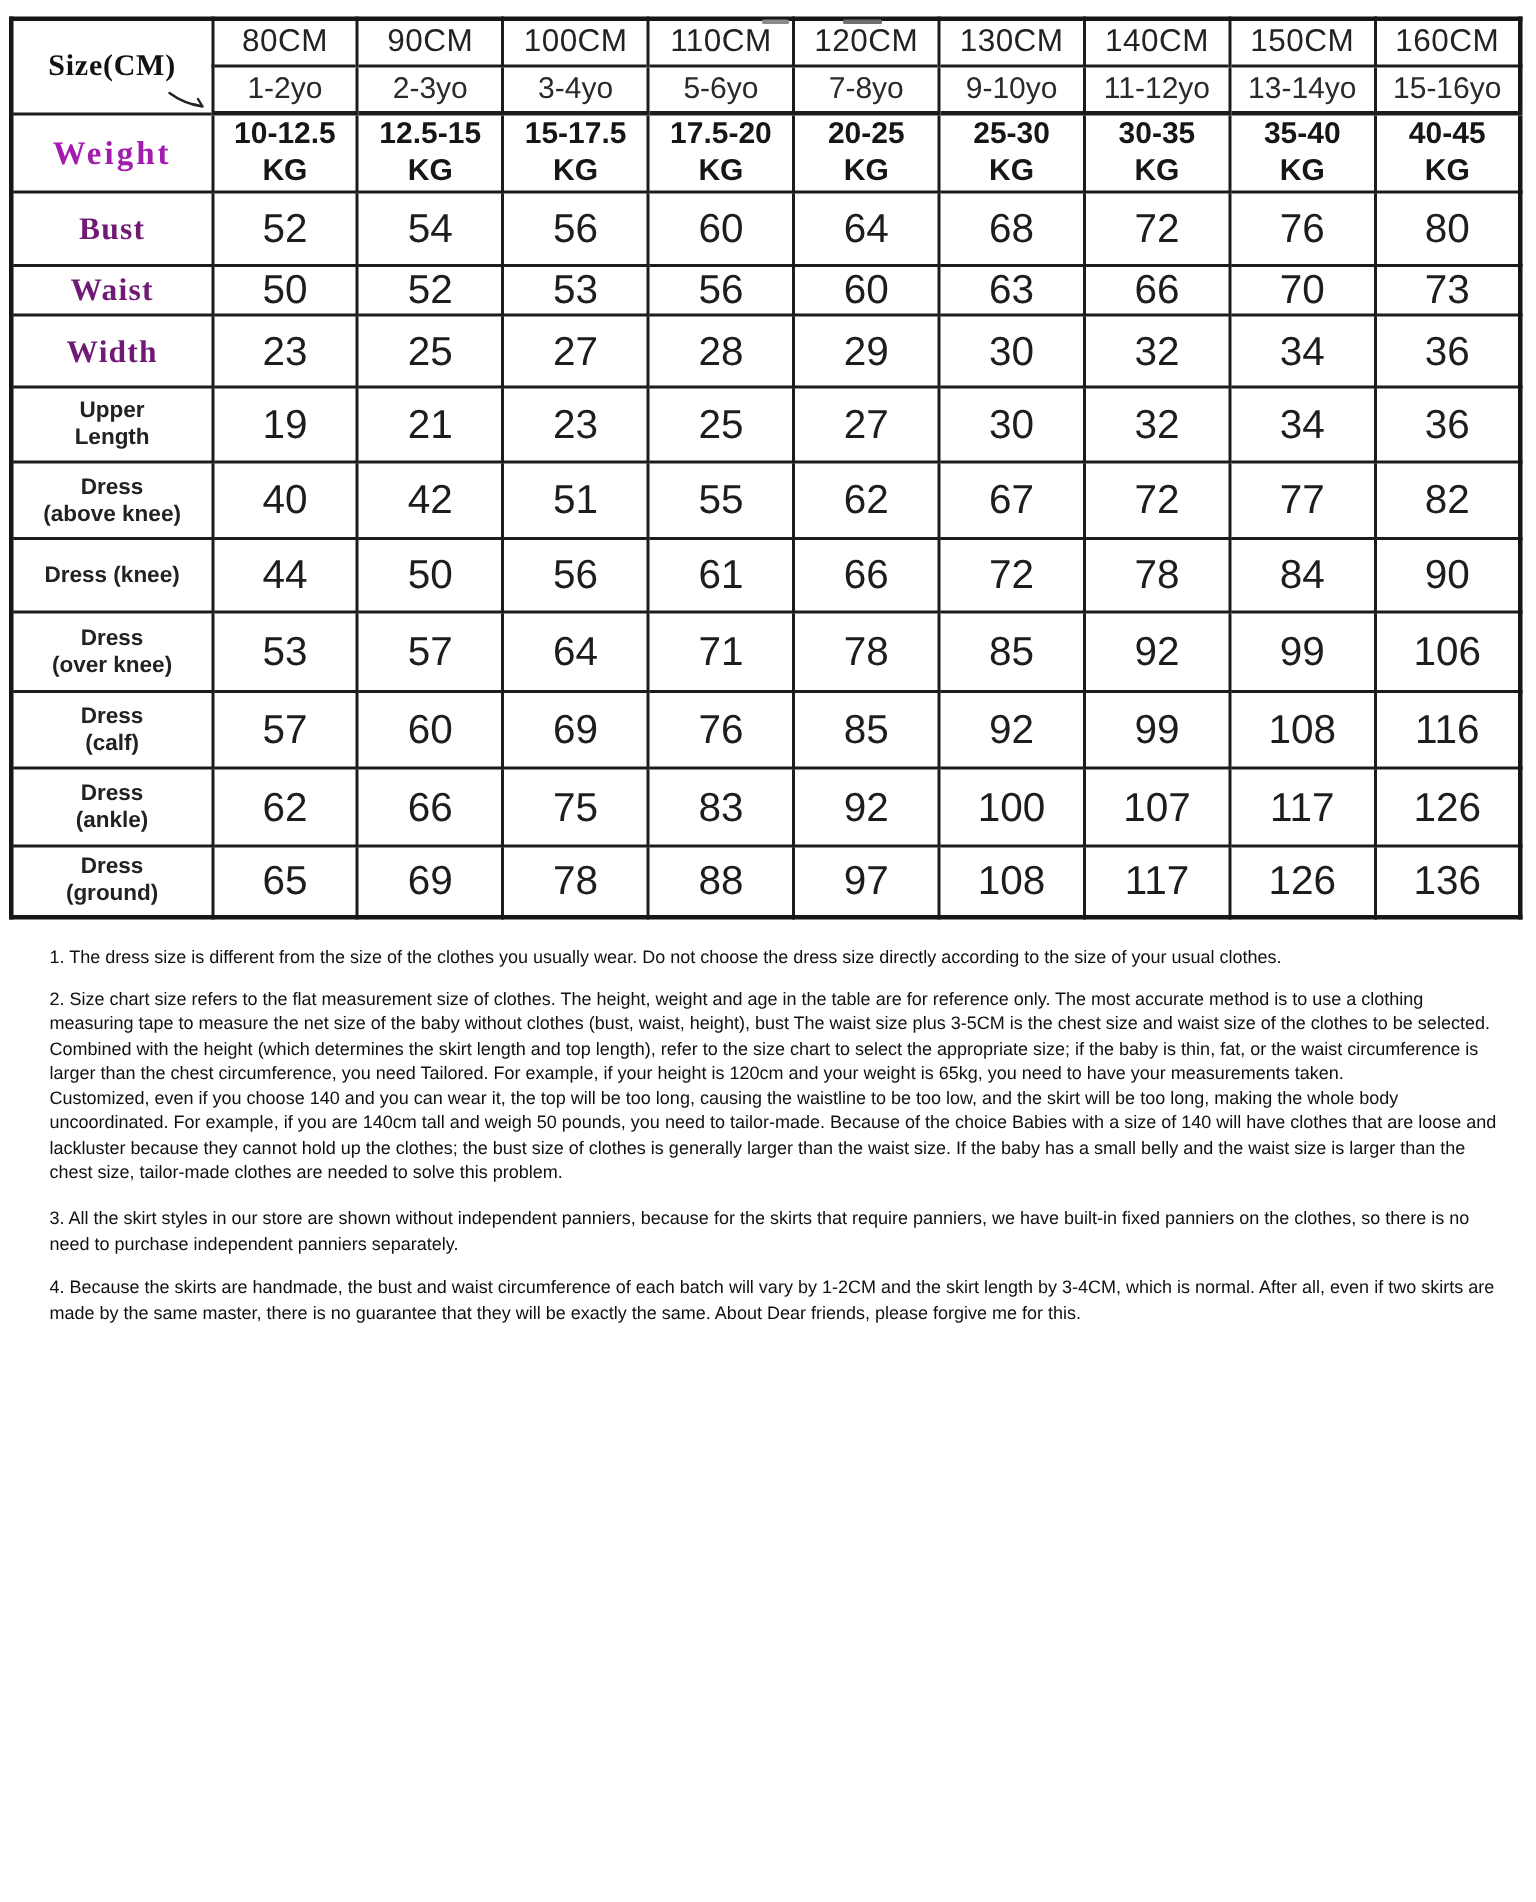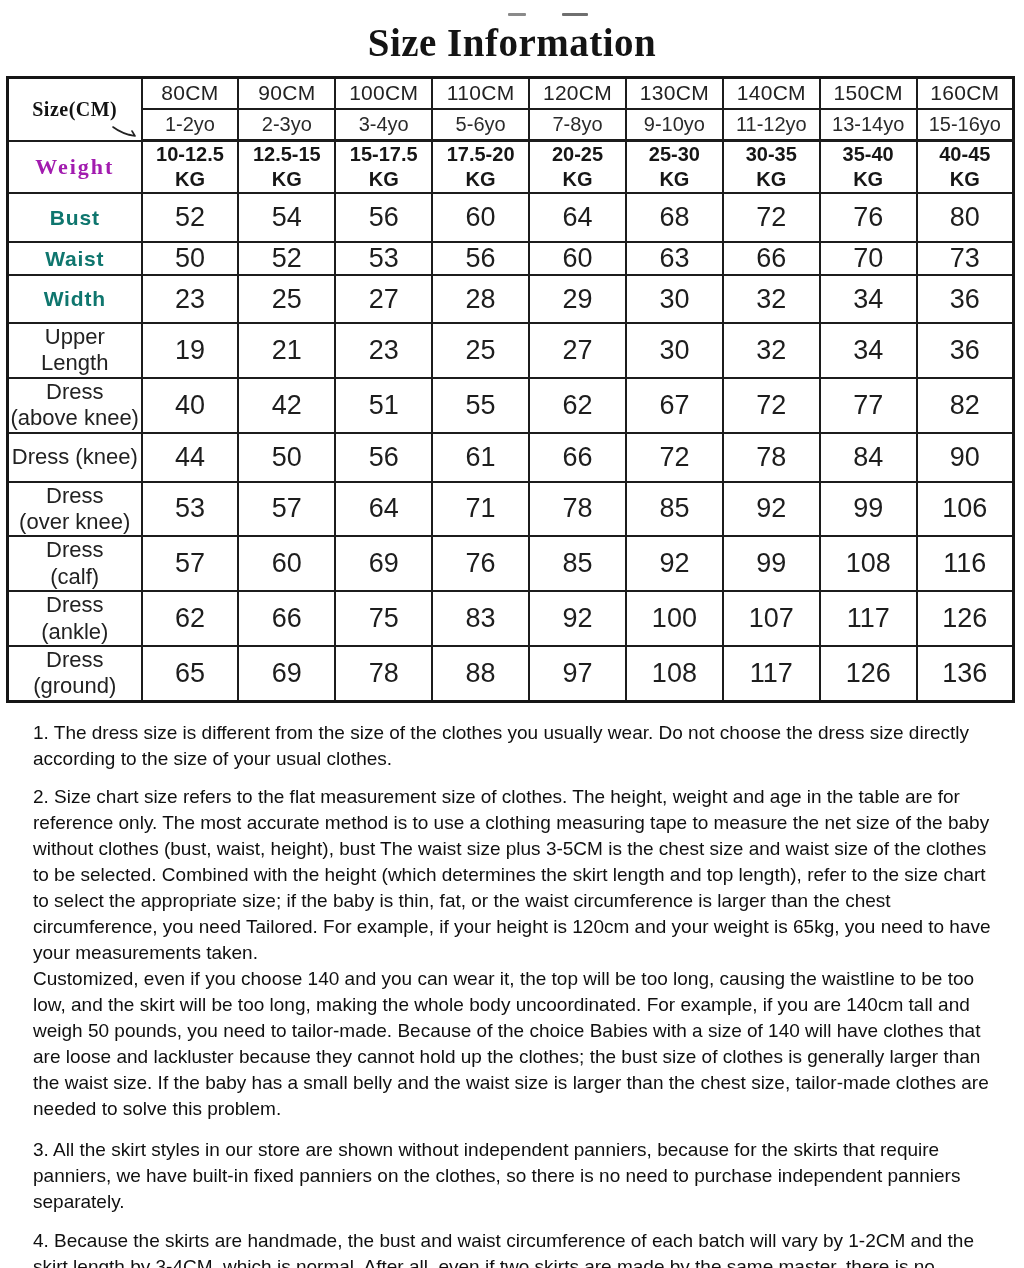--- a/index.html
+++ b/index.html
@@ -80,56 +80,55 @@
   }
   td.weight-val {
     font-weight: 700;
     font-size: 20px;
     line-height: 1.25;
     white-space: pre-line;
     color: #161616;
   }
 
   th.row-label-serif {
-    font-family: Liberation Sans, sans-serif;
+    font-family: Liberation Serif, serif;
     font-weight: 700;
     font-size: 21px;
     letter-spacing: 0.8px;
-    color: #0f766e;
+    color: #701a75;
   }
   th.row-label-sans {
-    font-weight: 400;
-    font-size: 22px;
+    font-weight: 700;
+    font-size: 15px;
     line-height: 1.2;
     white-space: pre-line;
     color: #222;
   }
   td.data-val { font-size: 27px; font-weight: 400; color: #1d1d1d; }
 
   .notes {
     margin: 17px 26px 0 33px;
-    font-size: 19px;
+    font-size: 12px;
     line-height: 1.37;
     color: #101010;
   }
   .notes p { margin: 0 0 9px; white-space: pre-line; }
   .notes p[data-name="note-2"] { margin-bottom: 15px; margin-top: 12px; }
   .notes p[data-name="note-3"] { margin-bottom: 13px; }
 </style>
 </head>
 <body>
 
 <div class="page" data-name="size-information-page">
 
   <div class="top-artifact" data-name="cropped-text-artifact">
       <i></i>
       <i></i>
     </div>
 
-  <h1 class="title" data-name="page-title">Size Information</h1>
 
 
   <table class="size-table" data-name="size-chart-table">
     <colgroup>
       <col style="width:134px">
       <col span="9" style="width:96.9px">
     </colgroup>
     <tbody id="table-body">
         <tr class="row-sizes" style="height: 31px;">
           <th class="size-label" data-name="size-column-header" rowspan="2">Size(CM)<svg width="26" height="14" class="arrow" data-name="diagonal-arrow-icon">

